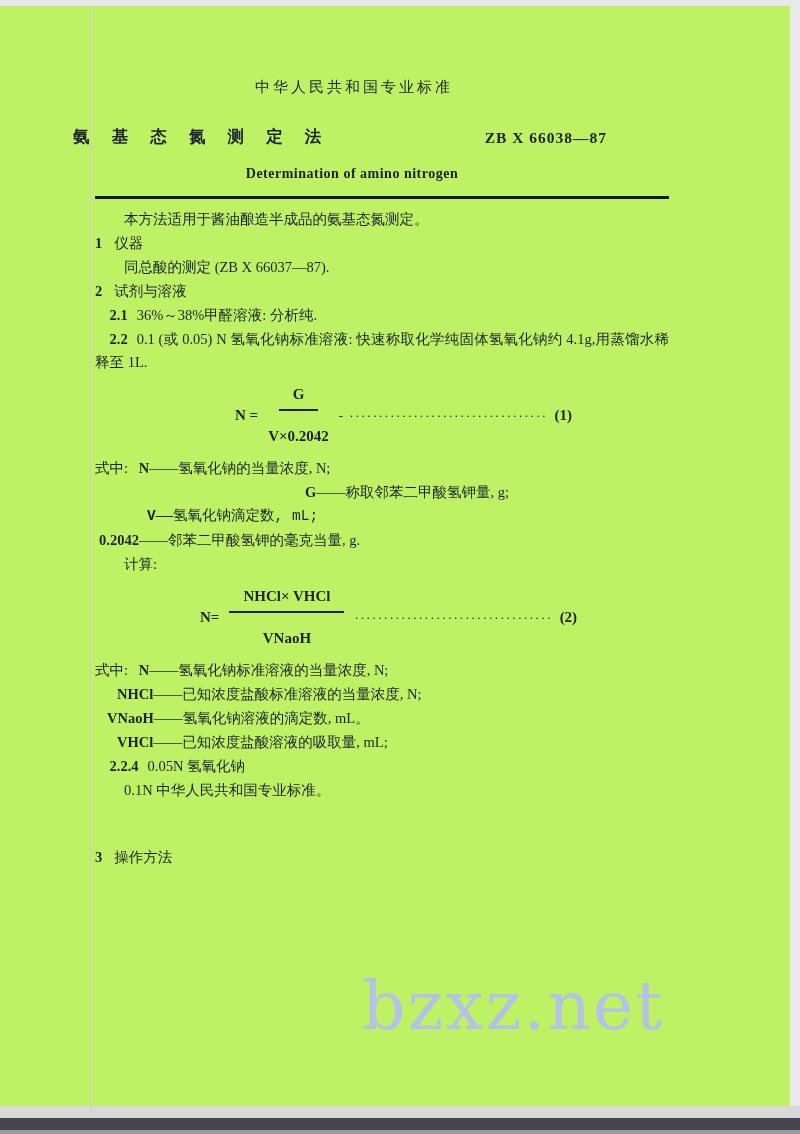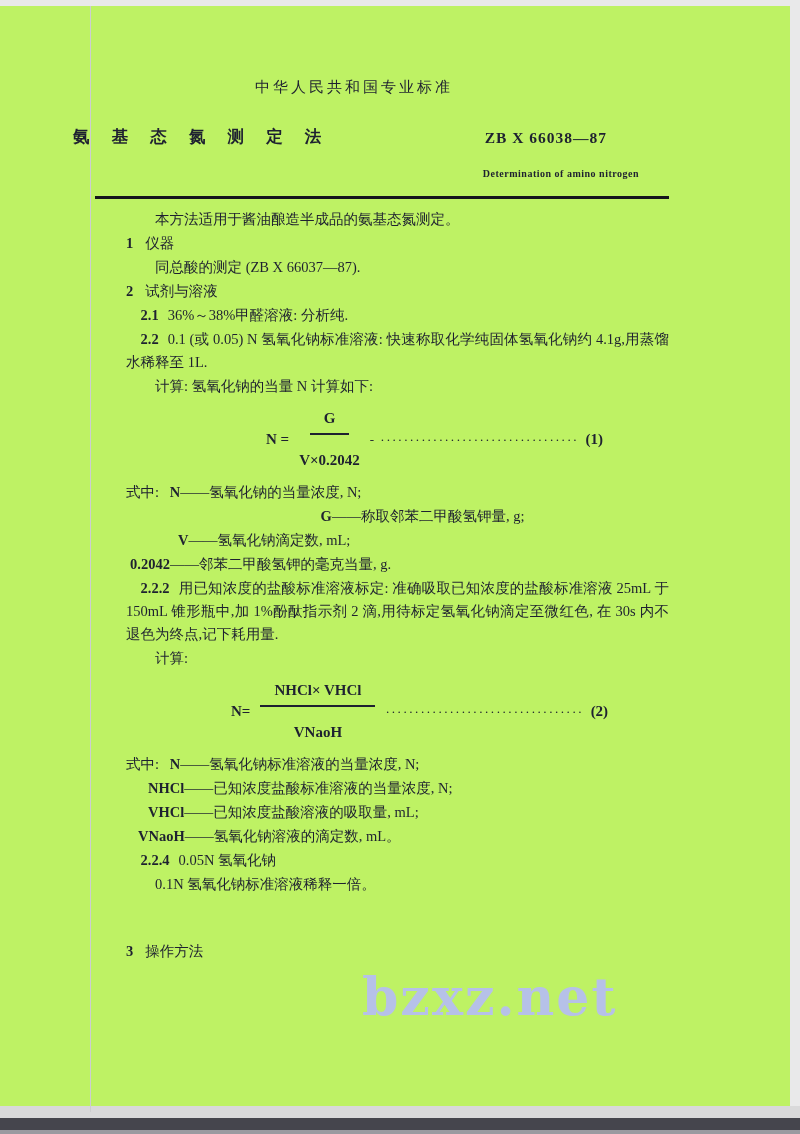--- a/index.html
+++ b/index.html
@@ -18,54 +18,54 @@
     background:#cdcdd0; z-index:3;
   }
   .content {
     position:absolute; left:95px; top:0; width:574px;
     font-size:14.5px; line-height:23px;
   }
   .authority { margin:70px 0 0; text-align:center; font-size:15px; letter-spacing:3px; transform:translateX(-28px); }
   .title-row { position:relative; margin-top:26px; text-align:left; height:23px; }
   .title-cn { font-weight:bold; font-size:16.5px; letter-spacing:9px; position:relative; left:-22px; }
   .std-no { position:absolute; right:62px; top:1px; font-weight:bold; font-size:15.5px; letter-spacing:1px; }
-  .title-en { margin-top:14px; text-align:right; font-weight:bold; font-size:10px; letter-spacing:.5px; transform:translateX(-30px); }
+  .title-en { margin-top:14px; text-align:center; font-weight:bold; font-size:14px; letter-spacing:.5px; transform:translateX(-30px); }
   .rule { margin-top:11px; height:2.5px; background:#15151c; }
 
-  .body-text { margin-top:9px;margin-left:31px; }
+  .body-text { margin-top:9px; }
   .para { margin:1px 0; text-align:justify; }
   .ind1 { text-indent:1em; }
   .ind2 { text-indent:2em; }
   .num { font-weight:bold; margin-right:9px; }
   .sec { margin:1px 0; }
   .sec .num { margin-right:12px; }
   .sec3 { margin-top:44px; }
 
   .def { margin:1px 0; }
   .def-prefix { margin-right:7px; }
   .def-term { font-weight:bold; }
   .pl50 { padding-left:50px;text-align:center; }
-  .pl52 { padding-left:52px; }
+  .pl52 { padding-left:52px;font-family:Liberation Mono, monospace; }
   .pl4  { padding-left:4px; }
   .pl22 { padding-left:22px; }
   .pl12 { padding-left:12px; }
 
   .formula { display:flex; align-items:center; font-weight:bold; margin:9px 0; font-size:15px; white-space:nowrap; }
   .f1 { margin-left:140px; }
   .f2 { margin-left:105px; }
   .f-lhs { margin-right:10px; }
   .fraction { display:inline-flex; flex-direction:column; align-items:center; text-align:center; }
   .f-num { padding:0 14px 3px; border-bottom:2px solid #1e2130; }
   .f-den { padding-top:14px; }
   .f-dots { margin:0 7px 0 10px; font-weight:normal; letter-spacing:1.5px; font-size:13px; overflow:hidden; flex:0 1 auto; }
 
   .watermark {
     position:absolute; left:362px; top:966px; z-index:4;
-    font-family:"DejaVu Serif",serif; font-weight:bold;
-    font-size:52px; letter-spacing:2px; color:#b6c1e8;
+    font-family:"DejaVu Serif",serif; font-weight:normal;
+    font-size:68px; letter-spacing:2px; color:#b6c1e8;
   }
 
   .bottom-shade { position:absolute; left:0; right:0; top:1106px; height:12px; background:#d9d9da; }
   .bottom-bar   { position:absolute; left:0; right:0; top:1118px; height:12px; background:#45454d; }
   .bottom-edge  { position:absolute; left:0; right:0; top:1130px; height:4px;  background:#9a9aa0; }
 </style>
 </head>
 <body>
 
 <div class="page">
@@ -92,60 +92,58 @@
 
       <p class="para ind2">同总酸的测定  (ZB X 66037—87).</p>
 
       <p class="para sec"><span class="num">2</span><span>试剂与溶液</span></p>
 
       <p class="para ind1"><span class="num">2.1</span><span>36%～38%甲醛溶液: 分析纯.</span></p>
 
       <p class="para ind1"><span class="num">2.2</span><span>0.1 (或 0.05) N 氢氧化钠标准溶液: 快速称取化学纯固体氢氧化钠约 4.1g,用蒸馏水稀释至 1L.</span></p>
 
 
-      <p class="para ind2">计算: 氢氧化钠的当量 N 计算如下:</p>
 
       <div class="formula f1">
         <span class="f-lhs">N =</span>
         <span class="fraction">
           <span class="f-num">G</span>
           <span class="f-den">V×0.2042</span>
         </span>
         <span class="f-dots">- ··································</span>
         <span class="f-label">(1)</span>
       </div>
 
       <p class="def"><span class="def-prefix">式中: </span><span class="def-term">N</span><span class="def-desc">——氢氧化钠的当量浓度, N;</span></p>
       <p class="def pl50"><span class="def-term">G</span><span class="def-desc">——称取邻苯二甲酸氢钾量, g;</span></p>
       <p class="def pl52"><span class="def-term">V</span><span class="def-desc">——氢氧化钠滴定数, mL;</span></p>
       <p class="def pl4"><span class="def-term">0.2042</span><span class="def-desc">——邻苯二甲酸氢钾的毫克当量, g.</span></p>
 
-      <p class="para ind1"><span class="num">2.2.2</span><span>用已知浓度的盐酸标准溶液标定: 准确吸取已知浓度的盐酸标准溶液 25mL 于150mL 锥形瓶中,加 1%酚酞指示剂 2 滴,用待标定氢氧化钠滴定至微红色, 在 30s 内不退色为终点,记下耗用量.</span></p>
 
       <p class="para ind2">计算:</p>
 
       <div class="formula f2">
         <span class="f-lhs">N=</span>
         <span class="fraction">
           <span class="f-num">NHCl×  VHCl</span>
           <span class="f-den">VNaoH</span>
         </span>
         <span class="f-dots">··································</span>
         <span class="f-label">(2)</span>
       </div>
 
       <p class="def"><span class="def-prefix">式中: </span><span class="def-term">N</span><span class="def-desc">——氢氧化钠标准溶液的当量浓度, N;</span></p>
       <p class="def pl22"><span class="def-term">NHCl</span><span class="def-desc">——已知浓度盐酸标准溶液的当量浓度, N;</span></p>
+      <p class="def pl12"><span class="def-term">VNaoH</span><span class="def-desc">——氢氧化钠溶液的滴定数, mL。</span></p>
       <p class="def pl22"><span class="def-term">VHCl</span><span class="def-desc">——已知浓度盐酸溶液的吸取量, mL;</span></p>
-      <p class="def pl12"><span class="def-term">VNaoH</span><span class="def-desc">——氢氧化钠溶液的滴定数, mL。</span></p>
 
 
       <p class="para ind1"><span class="num">2.2.4</span><span>0.05N 氢氧化钠</span></p>
 
-      <p class="para ind2">0.1N 氢氧化钠标准溶液稀释一倍。</p>
+      <p class="para ind2">0.1N 中华人民共和国专业标准。</p>
 
       <p class="para sec sec3"><span class="num">3</span><span>操作方法</span></p>
 
     </div>
   </div>
 </div>
 
 <div class="watermark">bzxz.net</div>
 
 <div class="bottom-shade"></div>

